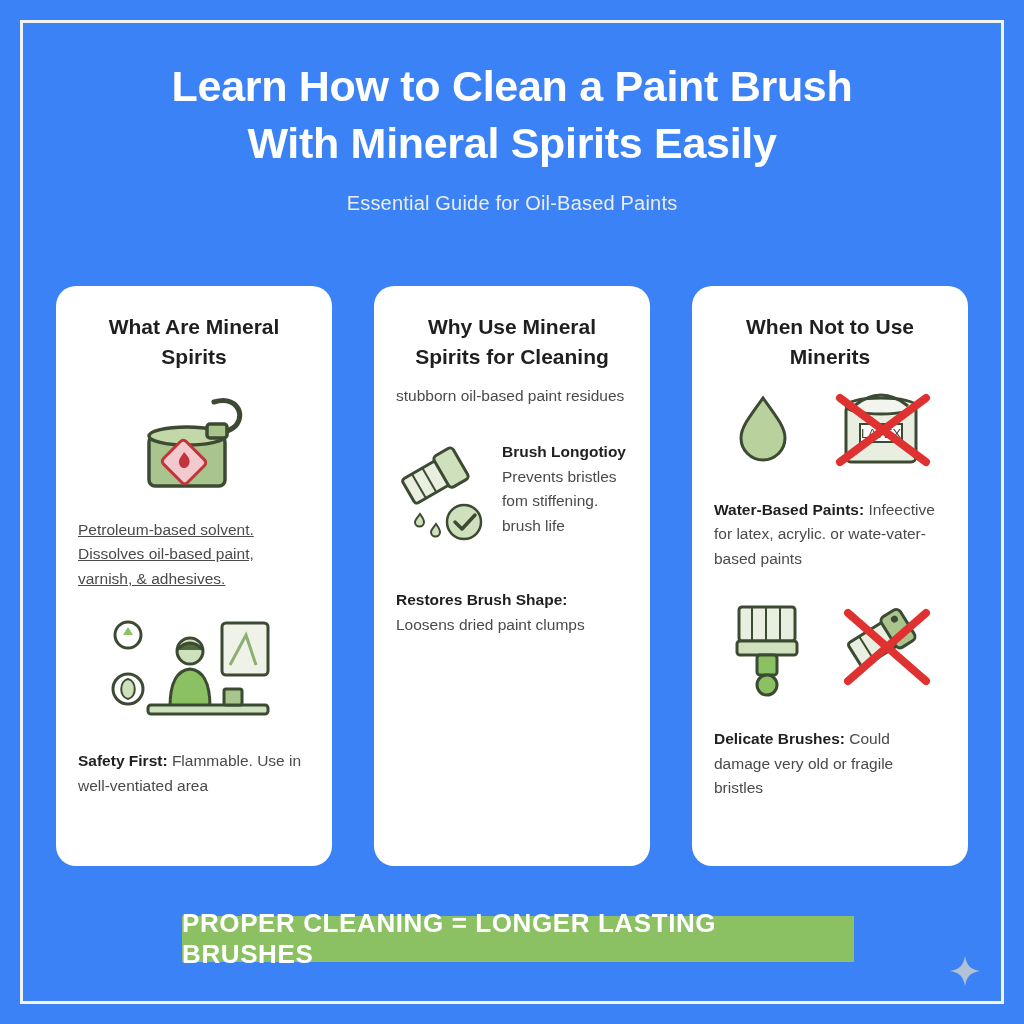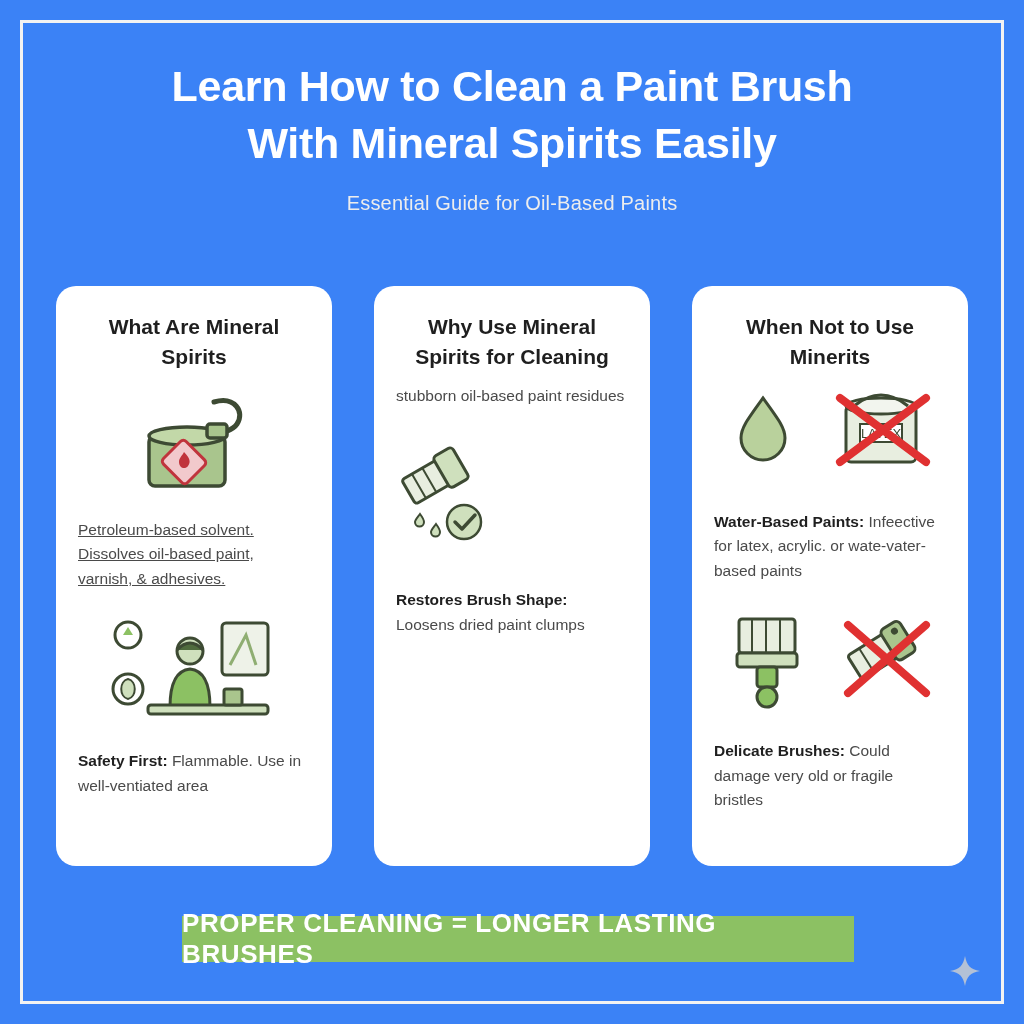--- a/index.html
+++ b/index.html
@@ -200,20 +200,23 @@
               <rect x="12" y="20" width="40" height="28" rx="3" fill="#e8eee0" stroke="#3d4a33" stroke-width="3"></rect>
               <rect x="50" y="16" width="22" height="36" rx="4" fill="#cfe0bd" stroke="#3d4a33" stroke-width="3"></rect>
               <path d="M24 20 L24 48 M36 20 L36 48" stroke="#3d4a33" stroke-width="2"></path>
             </g>
             <path d="M24 74 c3 4 4 6 4 8 a4.5 4.5 0 0 1 -9 0 c0-2 2-4 5-8z" fill="#cfe0bd" stroke="#3d4a33" stroke-width="2"></path>
             <path d="M40 84 c3 4 4 6 4 8 a4.5 4.5 0 0 1 -9 0 c0-2 2-4 5-8z" fill="#cfe0bd" stroke="#3d4a33" stroke-width="2"></path>
             <circle cx="68" cy="82" r="17" fill="#cfe0bd" stroke="#3d4a33" stroke-width="2.5"></circle>
             <path d="M59 82 l7 7 13 -14" fill="none" stroke="#3d4a33" stroke-width="3.5" stroke-linecap="round" stroke-linejoin="round"></path>
           </svg>
         </div>
+        <div class="body-text">
+          <b>Brush Longotioy</b><span> Prevents bristles fom stiffening. brush life</span>
+        </div>
       </div>
 
       <div class="body-text" style="margin-top:34px;">
         <b>Restores Brush Shape:</b><span> Loosens dried paint clumps</span>
       </div>
     </div>
 
     <div class="card">
       <div class="card-title">When Not to Use Minerits</div>
 
@@ -228,21 +231,21 @@
             <rect x="18" y="22" width="70" height="56" rx="5" fill="#e8eee0" stroke="#3d4a33" stroke-width="3"></rect>
             <ellipse cx="53" cy="22" rx="35" ry="8" fill="#f2f5ee" stroke="#3d4a33" stroke-width="3"></ellipse>
             <path d="M26 22 q27 -22 54 0" fill="none" stroke="#3d4a33" stroke-width="3"></path>
             <rect x="32" y="40" width="42" height="18" fill="#ffffff" stroke="#3d4a33" stroke-width="2"></rect>
             <text x="53" y="54" font-size="13" font-family="Liberation Sans, sans-serif" text-anchor="middle" fill="#3d4a33">LATEX</text>
             <path d="M12 14 L98 78 M98 14 L12 78" stroke="#e03131" stroke-width="8" stroke-linecap="round"></path>
           </svg>
         </div>
       </div>
 
-      <div class="body-text" style="margin-top:30px;">
+      <div class="body-text" style="margin-top:18px;">
         <b>Water-Based Paints:</b><span> Infeective for latex, acrylic. or wate-vater-based paints</span>
       </div>
 
       <div class="two-col-icons" style="margin-top:22px;">
         <div class="art">
           <svg width="96" height="110" viewBox="0 0 96 110">
             <rect x="20" y="14" width="56" height="34" rx="3" fill="#e8eee0" stroke="#3d4a33" stroke-width="3"></rect>
             <path d="M33 14 L33 48 M47 14 L47 48 M61 14 L61 48" stroke="#3d4a33" stroke-width="2"></path>
             <rect x="18" y="48" width="60" height="14" rx="3" fill="#cfe0bd" stroke="#3d4a33" stroke-width="3"></rect>
             <rect x="38" y="62" width="20" height="20" rx="3" fill="#8cc163" stroke="#3d4a33" stroke-width="3"></rect>

